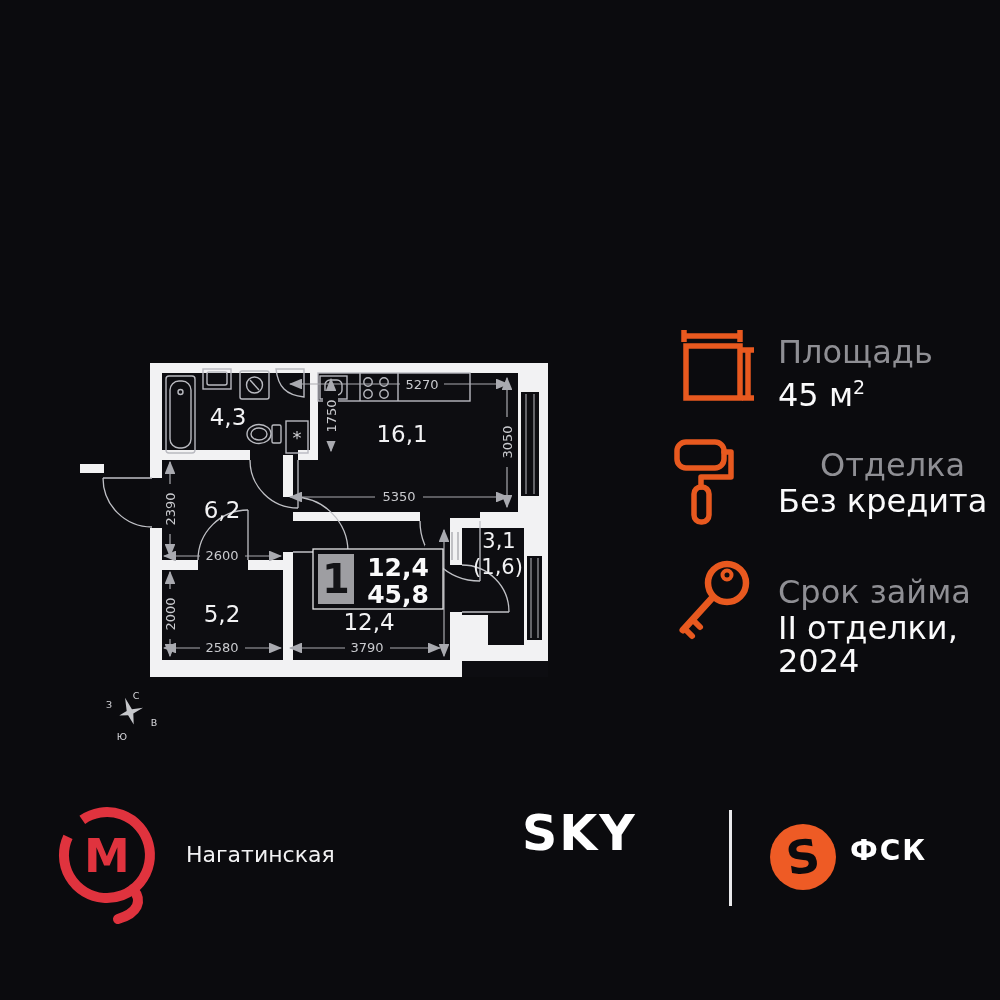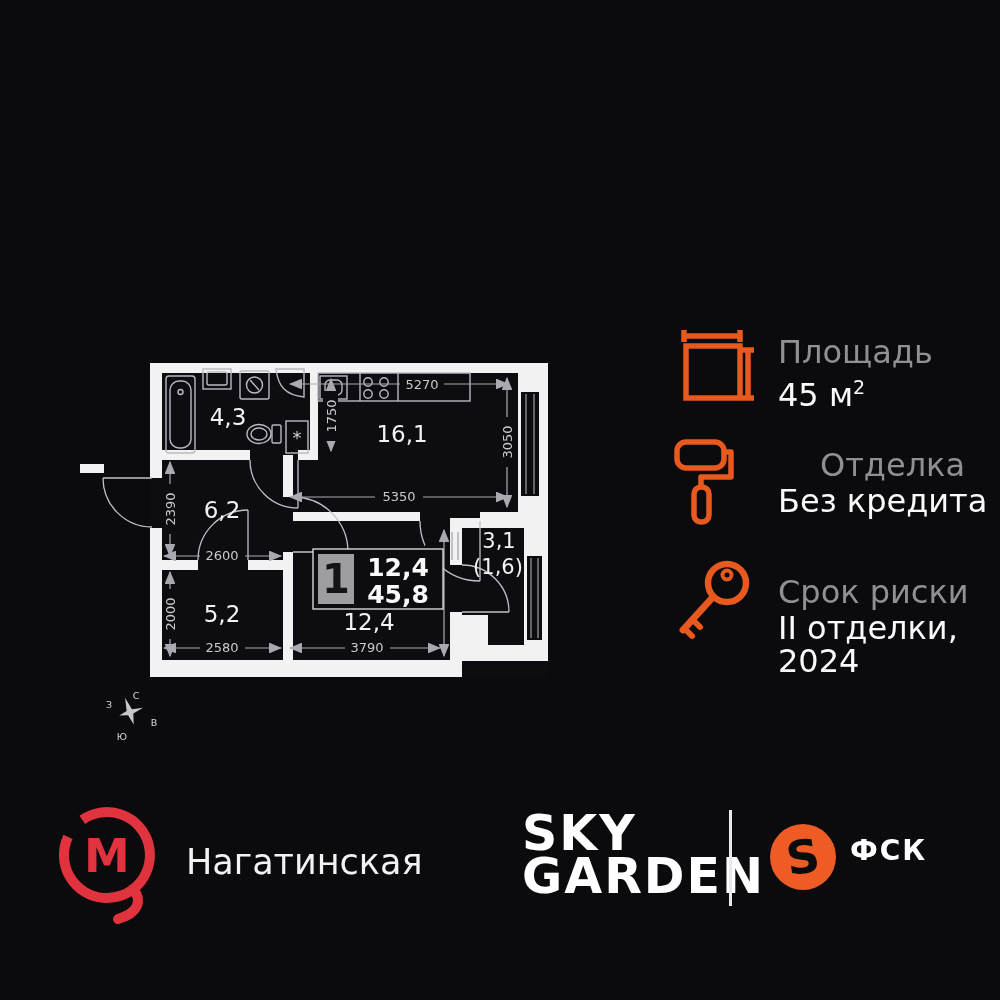--- a/index.html
+++ b/index.html
@@ -17,21 +17,21 @@
   .roomtxt{font:23px "DejaVu Sans",sans-serif;fill:#F2F2F4;text-anchor:middle;}
   .labelbg{fill:#0D0D11;}
   .winline{stroke:#9FA0A6;stroke-width:1.2;}
 
   
   .info-label{font-size:32px;line-height:36px;color:#8F8F94;}
   .info-value{font-size:32px;line-height:36px;color:#FAFAFB;}
   .info-value sup{font-size:19px;}
 
   
-  .station{font-size:35px;color:#F2F2F3;}
+  .station{font-size:22px;color:#F2F2F3;}
   .project{font-size:49px;line-height:43px;font-weight:800;letter-spacing:2px;color:#FFFFFF;}
   .divider{width:3px;height:96px;background:#E9E9EB;}
   .devname{font-size:28px;font-weight:700;letter-spacing:2px;color:#FFFFFF;}
 
   .disclaimer{width:100%;text-align:center;font-size:14.5px;line-height:24px;color:#A6A6AA;}
 </style>
 </head>
 <body>
 
 <div class="canvas">
@@ -239,34 +239,33 @@
 
   <svg class="abs" style="left:668px;top:556px;" width="95" height="95" viewBox="668 556 95 95">
     <g stroke="#E8591F" fill="none" stroke-linecap="round">
       <circle cx="727" cy="583" r="19" stroke-width="6.5"></circle>
       <circle cx="727" cy="575" r="4.5" stroke-width="4"></circle>
       <line x1="713" y1="597" x2="683" y2="630" stroke-width="7"></line>
       <line x1="693" y1="620" x2="700" y2="627" stroke-width="6"></line>
       <line x1="685" y1="629" x2="692" y2="636" stroke-width="6"></line>
     </g>
   </svg>
-  <div class="abs info-label" style="left:778px;top:574px;">Срок риски</div>
+  <div class="abs info-label" style="left:778px;top:574px;">Срок займа</div>
   <div class="abs info-value" style="left:778px;top:610px;">II отделки,</div>
   <div class="abs info-value" style="left:778px;top:643px;">2024</div>
 
   <svg class="abs" style="left:50px;top:790px;" width="120" height="140" viewBox="50 790 120 140">
     <path d="M 82.3 819.8 A 43 43 0 1 1 68 836.8" fill="none" stroke="#E0333E" stroke-width="10"></path>
     <path d="M 133 889 C 143 901 138 913 118 919" fill="none" stroke="#E0333E" stroke-width="10" stroke-linecap="round"></path>
     <text x="107" y="872" style="font:bold 46px 'DejaVu Sans',sans-serif;fill:#E0333E;text-anchor:middle;">М</text>
   </svg>
   <div class="abs station" style="left:186px;top:842px;">Нагатинская</div>
 
   <div class="abs project" style="left:522px;top:812px;">
     <div>SKY</div>
-    <div>GARDEN</div>
   </div>
 
   <div class="abs divider" style="left:729px;top:810px;"></div>
 
   <svg class="abs" style="left:766px;top:820px;" width="74" height="74" viewBox="766 820 74 74">
     <circle cx="803" cy="857" r="33" fill="#EE5B25"></circle>
     <text x="803" y="873" transform="rotate(-8 803 857)" style="font:bold 46px 'DejaVu Sans',sans-serif;fill:#0B0B0E;text-anchor:middle;">S</text>
   </svg>
   <div class="abs devname" style="left:850px;top:834px;">ФСК</div>
 

